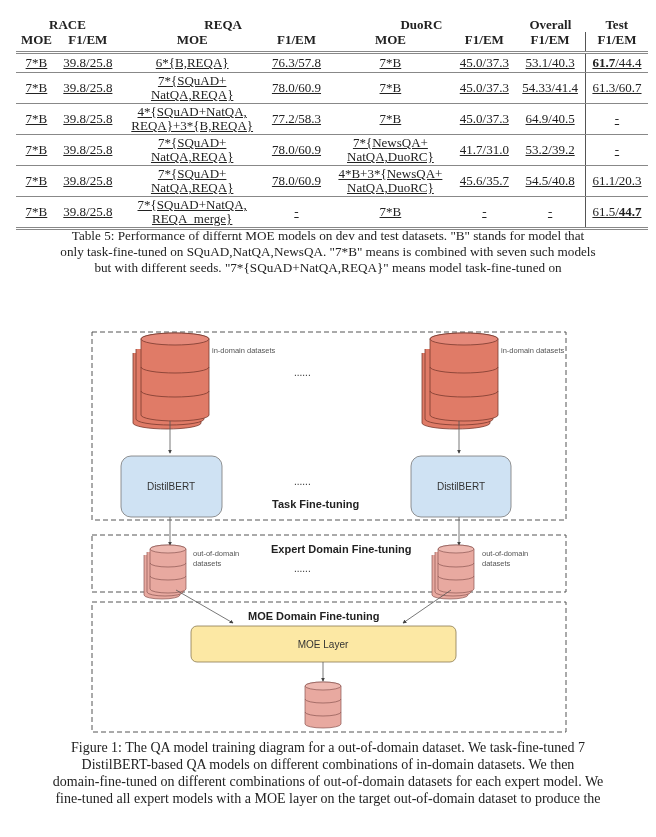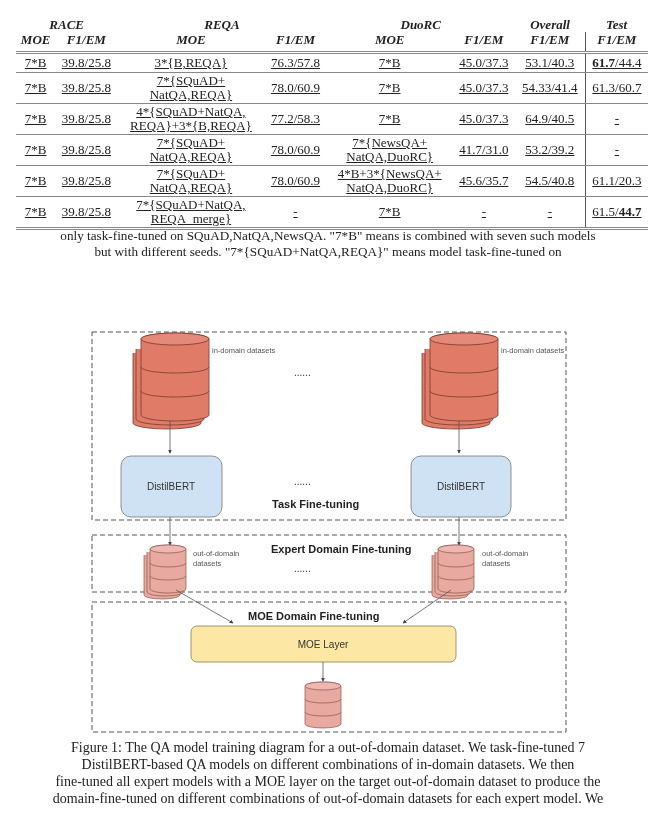--- a/index.html
+++ b/index.html
@@ -1,21 +1,21 @@
 <!DOCTYPE html>
 <html><head>
 <meta charset="utf-8">
 <style>
   html, body { margin: 0; padding: 0; background: #ffffff; }
   body { width: 656px; height: 837px; position: relative; overflow: hidden;
          font-family: "Liberation Serif", "DejaVu Serif", serif; color: #222; }
   
   #results-table { position: absolute; left: 16px; top: 17px; width: 632px;
                    border-collapse: collapse; font-size: 13px; }
-  #results-table th { font-weight: bold; text-align: center; padding: 0 2px; line-height: 15px; font-style: italic; }
+  #results-table th { font-weight: bold; text-align: center; padding: 0 2px; line-height: 15px; }
   #results-table td { text-align: center; padding: 0 2px; line-height: 14px; }
   #results-table thead tr.grp th { padding-top: 0; }
   #results-table thead tr.sub th { padding-bottom: 4px; border-bottom: 3px double #888; }
   #results-table tbody tr td { border-bottom: 1px solid #888; height: 30px; text-decoration: underline; }
   #results-table tbody tr.single td { height: 18px; }
   #results-table tbody tr:last-child td { border-bottom: 3px double #888; }
   #results-table .vsep { border-left: 1px solid #555; }
   #results-table b { font-weight: bold; }
   .caption { position: absolute; left: 0; width: 656px; text-align: center;
              font-size: 13.2px; line-height: 16px; color: #222; }
@@ -45,21 +45,21 @@
       <th>MOE</th>
       <th>F1/EM</th>
       <th>F1/EM</th>
       <th class="vsep">F1/EM</th>
     </tr>
   </thead>
   <tbody id="table-body">
       <tr class="single">
         <td>7*B</td>
         <td>39.8/25.8</td>
-        <td>3*{B,REQA}</td>
+        <td>6*{B,REQA}</td>
         <td>76.3/57.8</td>
         <td>7*B</td>
         <td>45.0/37.3</td>
         <td>53.1/40.3</td>
         <td class="vsep"><b>61.7</b>/44.4</td>
       </tr>
       <tr>
         <td>7*B</td>
         <td>39.8/25.8</td>
         <td>7*{SQuAD+<br>NatQA,REQA}</td>
@@ -106,20 +106,21 @@
         <td>-</td>
         <td>7*B</td>
         <td>-</td>
         <td>-</td>
         <td class="vsep">61.5/<b>44.7</b></td>
       </tr>
     </tbody>
 </table>
 
 <div id="table-caption" class="caption">
+  <div>Table 5: Performance of differnt MOE models on dev and test datasets. "B" stands for model that</div>
   <div>only task-fine-tuned on SQuAD,NatQA,NewsQA. "7*B" means is combined with seven such models</div>
   <div>but with different seeds. "7*{SQuAD+NatQA,REQA}" means model task-fine-tuned on</div>
 </div>
 
 <svg id="diagram" viewBox="0 0 656 410" xmlns="http://www.w3.org/2000/svg">
   <defs>
     <marker id="arrow" viewBox="0 0 6 6" refX="5" refY="3" markerWidth="5" markerHeight="5" orient="auto">
       <path d="M0,0 L6,3 L0,6 z" fill="#444"></path>
     </marker>
     <g id="cyl-in">
@@ -189,15 +190,15 @@
     <path d="M -18 2 L -18 40 A 18 4 0 0 0 18 40 L 18 2 A 18 4 0 0 0 -18 2 z" fill="#e8a9a0" stroke="#8a5550" stroke-width="0.7"></path>
     <ellipse cx="0" cy="2" rx="18" ry="4" fill="#edb8b0" stroke="#8a5550" stroke-width="0.7"></ellipse>
     <path d="M -18 15 A 18 4 0 0 0 18 15" fill="none" stroke="#8a5550" stroke-width="0.7"></path>
     <path d="M -18 28 A 18 4 0 0 0 18 28" fill="none" stroke="#8a5550" stroke-width="0.7"></path>
   </g>
 </svg>
 
 <div id="figure-caption" class="caption">
   <div>Figure 1: The QA model training diagram for a out-of-domain dataset. We task-fine-tuned 7</div>
   <div>DistilBERT-based QA models on different combinations of in-domain datasets. We then</div>
+  <div>domain-fine-tuned on different combinations of out-of-domain datasets for each expert model. We</div>
   <div>fine-tuned all expert models with a MOE layer on the target out-of-domain dataset to produce the</div>
-  <div>domain-fine-tuned on different combinations of out-of-domain datasets for each expert model. We</div>
 </div>
 
 </body></html>

